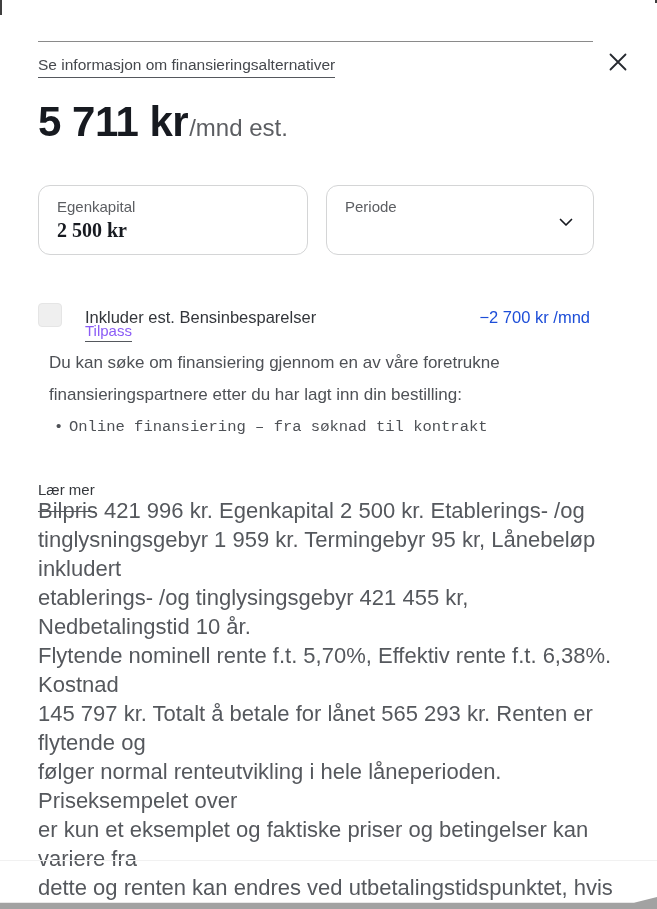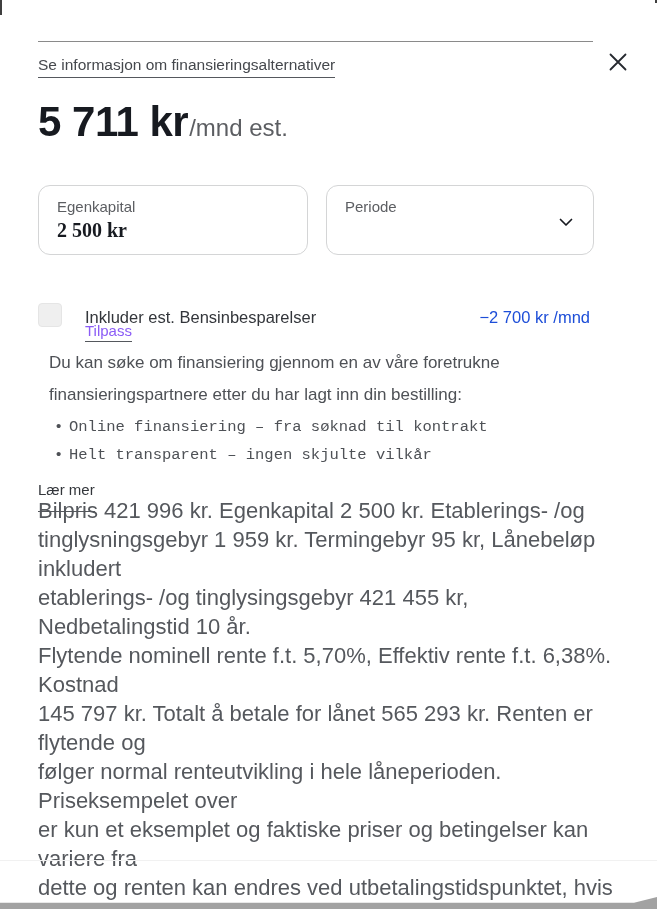--- a/index.html
+++ b/index.html
@@ -189,21 +189,20 @@
     <span class="savings-amount">−2 700 kr /mnd</span>
   </div>
 
   <a class="tilpass-link">Tilpass</a>
 
   <p class="intro-para">Du kan søke om finansiering gjennom en av våre foretrukne
 finansieringspartnere etter du har lagt inn din bestilling:</p>
 
   <ul class="bullet-list">
     <li>Online finansiering – fra søknad til kontrakt</li>
-    <li>Helt transparent – ingen skjulte vilkår</li>
   </ul>
 
   <a class="laer-mer-link">Lær mer</a>
 
   <p class="disclaimer">Bilpris 421 996 kr. Egenkapital 2 500 kr. Etablerings- /og
 tinglysningsgebyr 1 959 kr. Termingebyr 95 kr, Lånebeløp inkludert
 etablerings- /og tinglysingsgebyr 421 455 kr, Nedbetalingstid 10 år.
 Flytende nominell rente f.t. 5,70%, Effektiv rente f.t. 6,38%. Kostnad
 145 797 kr. Totalt å betale for lånet 565 293 kr. Renten er flytende og
 følger normal renteutvikling i hele låneperioden. Priseksempelet over

